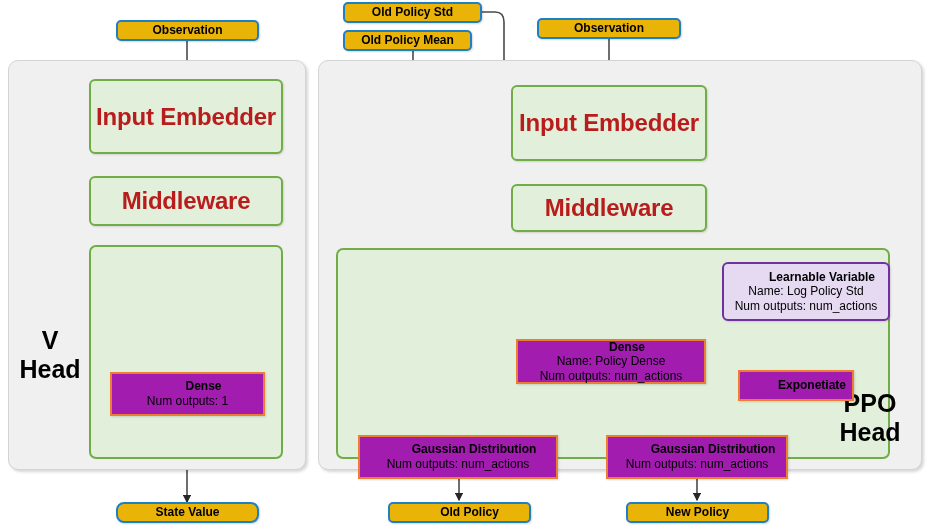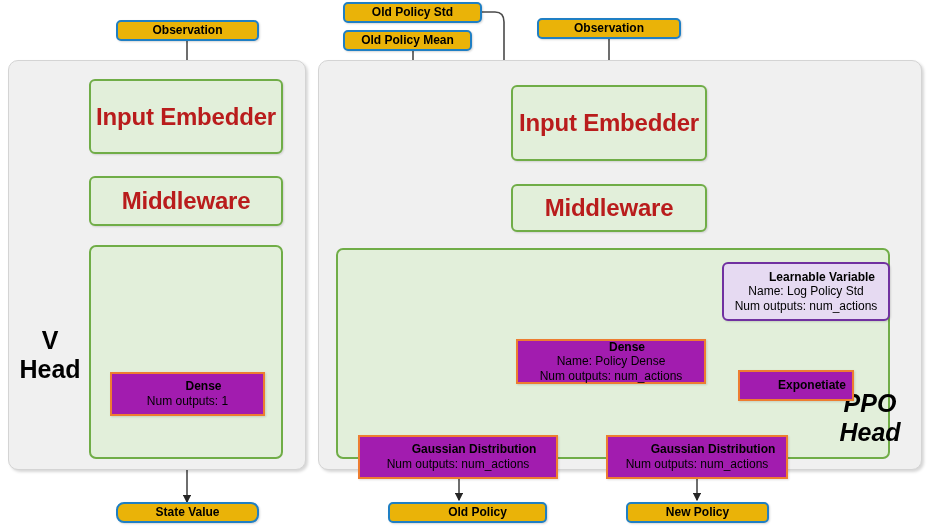--- a/index.html
+++ b/index.html
@@ -173,21 +173,21 @@
   <div class="node box-green" style="left:511px;top:85px;width:196px;height:76px;">
     <span class="t-big">Input Embedder</span>
   </div>
 
   <div class="node box-green" style="left:511px;top:184px;width:196px;height:48px;">
     <span class="t-big">Middleware</span>
   </div>
 
   <div class="group-green" style="left:336px;top:248px;width:554px;height:211px;"></div>
 
-  <div class="head-label" style="left:826px;top:385px;width:88px;height:66px;font-style:italic;">
+  <div class="head-label" style="left:826px;top:385px;width:88px;height:66px;">
     <div class="t-head">PPO</div>
     <div class="t-head">Head</div>
   </div>
 
   <div class="node box-orange" style="left:516px;top:303px;width:190px;height:45px;">
     <span class="t-title">Dense</span>
     <span class="t-sub">Name: Policy Dense</span>
     <span class="t-sub">Num outputs: num_actions</span>
   </div>
 
@@ -206,17 +206,17 @@
     <span class="t-sub">Num outputs: num_actions</span>
   </div>
 
   <div class="node box-orange" style="left:606px;top:399px;width:182px;height:44px;">
     <span class="t-title">Gaussian Distribution</span>
     <span class="t-sub">Num outputs: num_actions</span>
   </div>
 
   <div class="node box-blue" style="left:116px;top:502px;width:143px;height:21px;border-radius:8px;">State Value</div>
 
-  <div class="node box-blue" style="left:388px;top:502px;width:159px;height:21px;padding-left:20px;">Old Policy</div>
+  <div class="node box-blue" style="left:388px;top:502px;width:143px;height:21px;padding-left:20px;">Old Policy</div>
 
   <div class="node box-blue" style="left:626px;top:502px;width:143px;height:21px;">New Policy</div>
 
 </div>
 
 </body></html>

